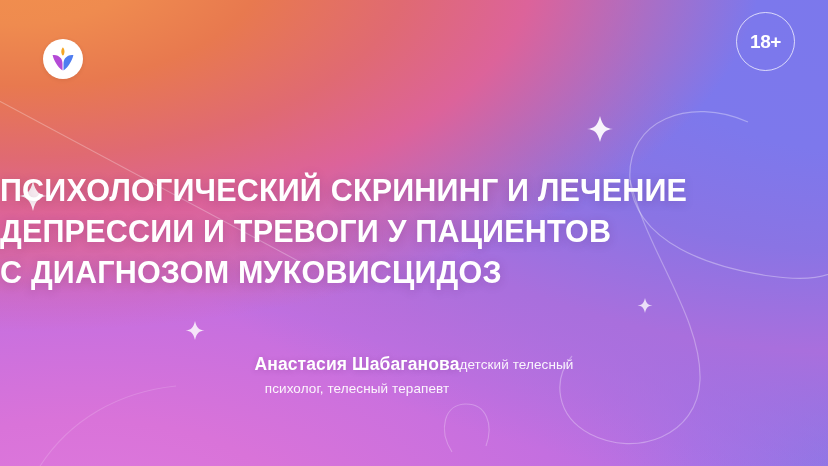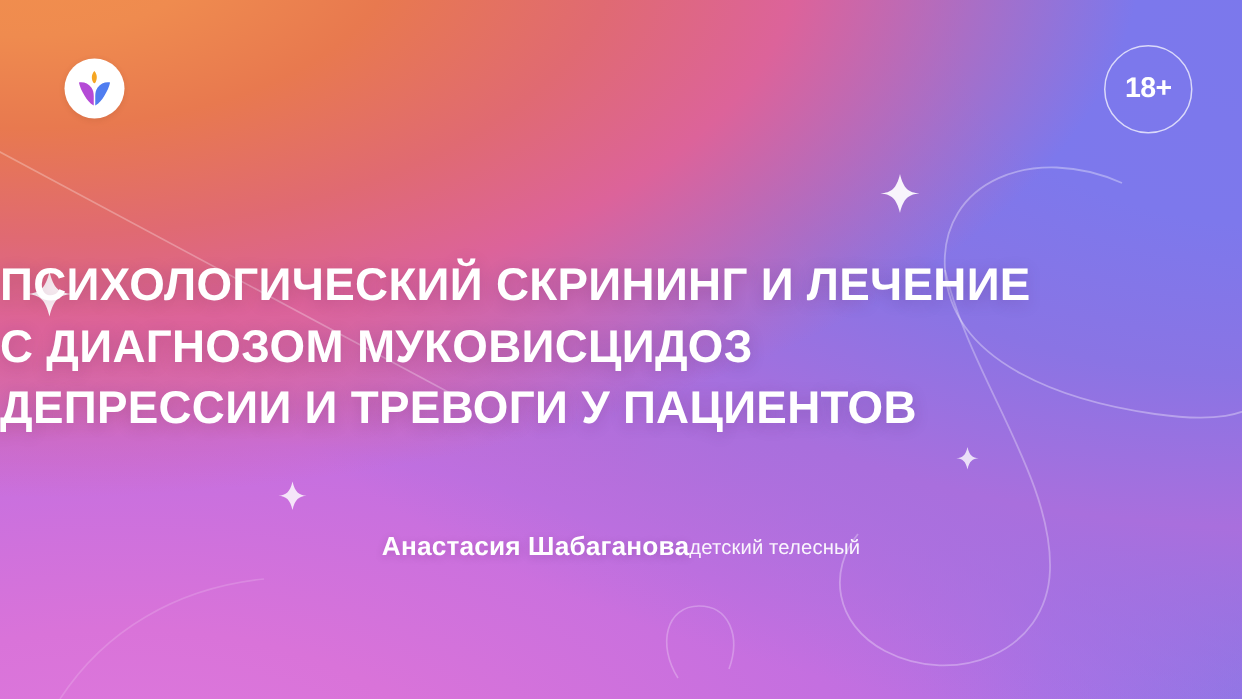--- a/index.html
+++ b/index.html
@@ -41,21 +41,21 @@
     align-items: center;
     justify-content: center;
     box-shadow: 0 1px 4px rgba(90,40,20,0.12);
   }
   .logo-badge svg { display: block; }
 
   
   .age-badge {
     position: absolute;
     right: 33px;
-    top: 30px;
+    top: 12px;
     width: 57px;
     height: 57px;
     border-radius: 50%;
     border: 1.6px solid rgba(255,255,255,0.72);
     display: flex;
     align-items: center;
     justify-content: center;
   }
   .age-badge span {
     color: #ffffff;
@@ -166,26 +166,27 @@
       <path d="M22.4 9.0 c-3.2 -0.5 -6.3 0.6 -8.3 3.3 c-1.2 1.6 -1.6 3.6 -1.6 5.7 l0 6.4 c2.6 -1.6 4.6 -3.8 6.0 -6.4 C20.4 14.9 21.8 12.0 22.4 9.0 z" fill="#4f7df0"></path>
     </svg>
   </div>
 
   <div class="age-badge">
     <span>18+</span>
   </div>
 
   <div class="title-block">
     <div class="title-line">ПСИХОЛОГИЧЕСКИЙ СКРИНИНГ И ЛЕЧЕНИЕ</div>
+    <div class="title-line">ДЕПРЕССИИ И ТРЕВОГИ У ПАЦИЕНТОВ</div>
     <div class="title-line">С ДИАГНОЗОМ МУКОВИСЦИДОЗ</div>
-    <div class="title-line">ДЕПРЕССИИ И ТРЕВОГИ У ПАЦИЕНТОВ</div>
   </div>
 
   <div class="presenters">
     <div class="presenter">
       <div class="presenter-name">Анастасия Шабаганова</div>
+      <div class="presenter-role">психолог, телесный терапевт</div>
     </div>
     <div class="presenter">
       <div class="presenter-role">детский телесный</div>
     </div>
   </div>
 
 </div>
 
 </body></html>

